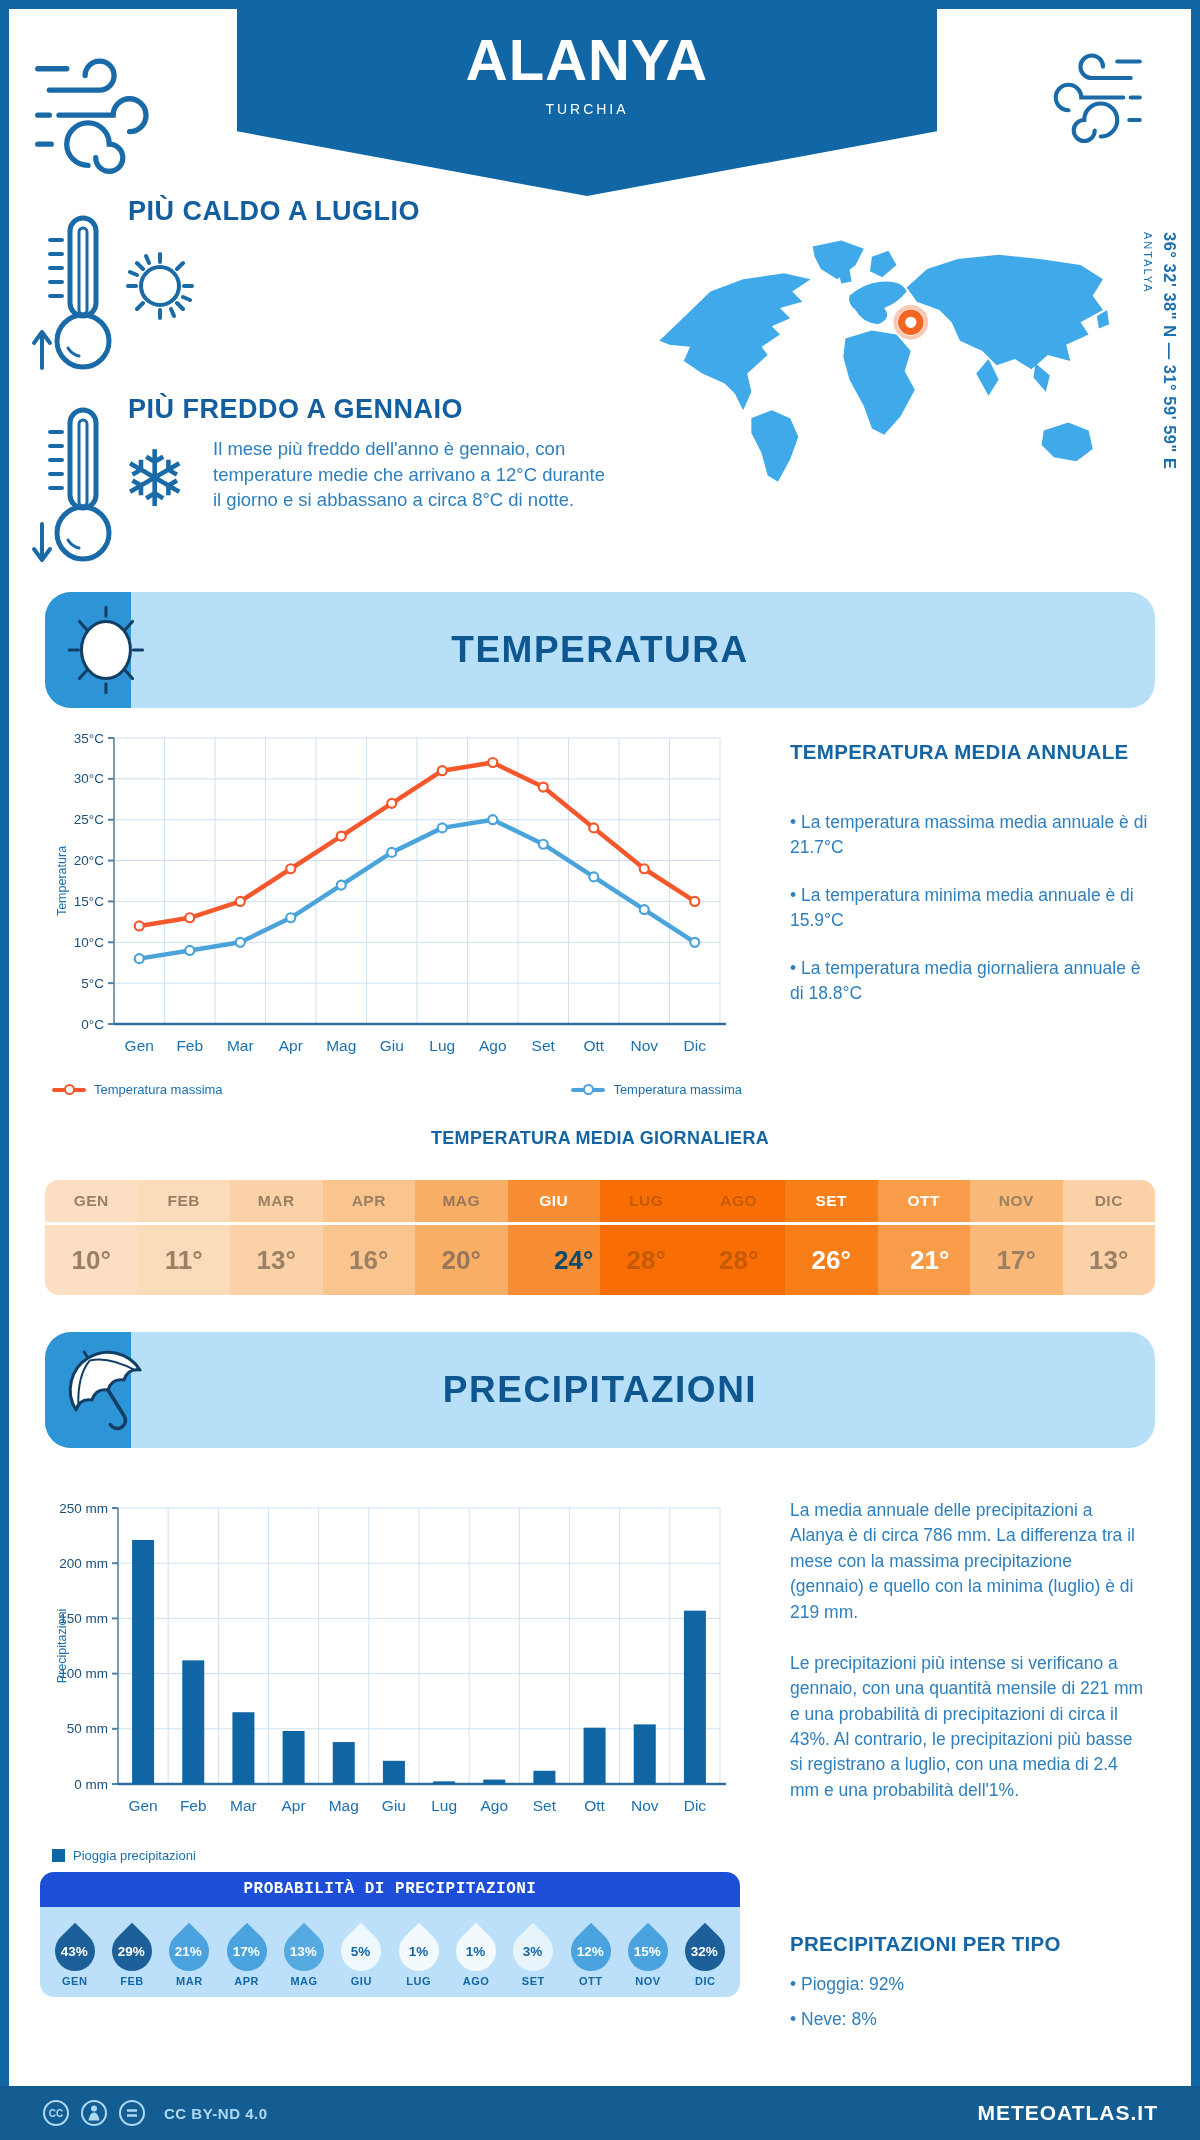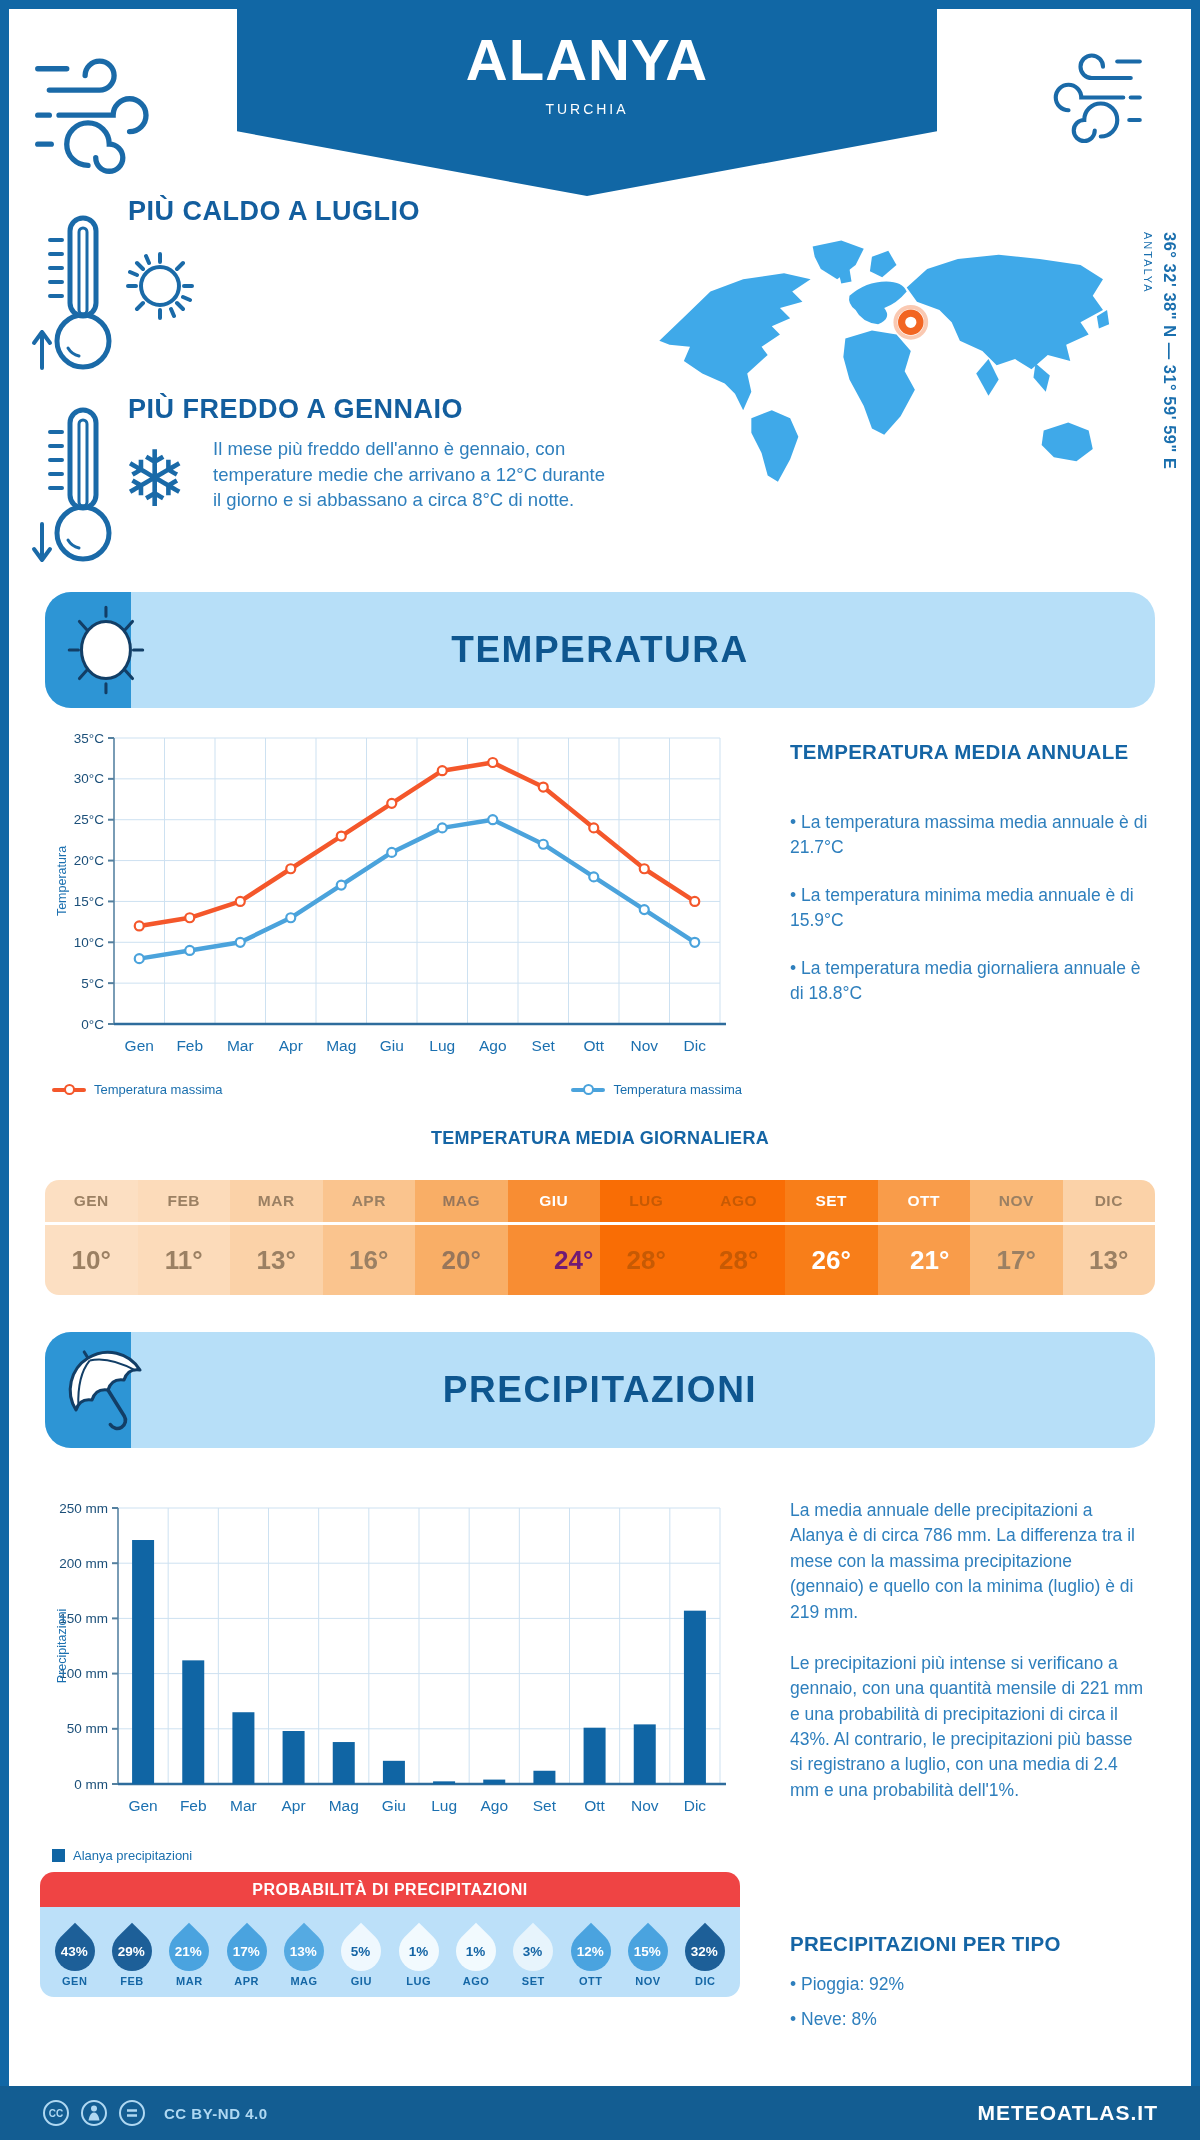--- a/index.html
+++ b/index.html
@@ -52,22 +52,22 @@
 
   
   .temp-table{position:absolute;left:45px;top:1180px;width:1110px;display:grid;
               grid-template-columns:repeat(12,1fr);border-radius:14px;overflow:hidden;}
   .tmonth{height:42px;line-height:42px;text-align:center;font-size:15.5px;font-weight:bold;
           letter-spacing:.5px;border-bottom:3px solid #fff;}
   .tval{height:70px;line-height:70px;text-align:center;font-size:26px;font-weight:bold;}
 
   
   .prob-panel{position:absolute;left:40px;top:1872px;width:700px;border-radius:14px;overflow:hidden;}
-  .prob-head{height:35px;line-height:35px;background:#ef4444;color:#fff;text-align:center;
-             font-size:16px;font-weight:bold;letter-spacing:.5px;}
+  .prob-head{height:35px;line-height:35px;background:#1d4ed8;color:#fff;text-align:center;
+             font-size:16px;font-weight:bold;letter-spacing:.5px;font-family:Liberation Mono, monospace;}
   .prob-body{background:#BCE0F9;display:grid;grid-template-columns:repeat(12,1fr);
              padding:8px 6px 10px;}
   .dropcol{text-align:center;}
   .drop{width:40px;height:40px;border-radius:0 50% 50% 50%;transform:rotate(45deg);
         display:flex;align-items:center;justify-content:center;margin:16px auto 2px;}
   .drop span{transform:rotate(-45deg);font-weight:bold;font-size:13.5px;}
   .dmonth{margin-top:4px;color:#1466A5;font-size:11px;font-weight:bold;letter-spacing:.5px;}
 
   
   .footer{position:absolute;left:0;top:2086px;width:1200px;height:54px;background:#135D92;
@@ -302,21 +302,21 @@
       <div style="background: rgb(250, 196, 142);">
         <div class="tmonth" style="color: rgb(155, 128, 99);">APR</div>
         <div class="tval" style="color: rgb(155, 128, 99);">16°</div>
       </div>
       <div style="background: rgb(249, 174, 102);">
         <div class="tmonth" style="color: rgb(151, 118, 91);">MAG</div>
         <div class="tval" style="color: rgb(151, 118, 91);">20°</div>
       </div>
       <div style="background: rgb(248, 141, 51);">
         <div class="tmonth" style="color: rgb(255, 255, 255);">GIU</div>
-        <div class="tval" style="color: #701a75; padding-left: 40px;">24°</div>
+        <div class="tval" style="color: #0c4a6e; padding-left: 40px;">24°</div>
       </div>
       <div style="background: rgb(249, 109, 5);">
         <div class="tmonth" style="color: rgb(199, 90, 4);">LUG</div>
         <div class="tval" style="color: rgb(199, 90, 4);">28°</div>
       </div>
       <div style="background: rgb(249, 109, 5);">
         <div class="tmonth" style="color: rgb(199, 90, 4);">AGO</div>
         <div class="tval" style="color: rgb(199, 90, 4);">28°</div>
       </div>
       <div style="background: rgb(248, 126, 25);">
@@ -407,21 +407,21 @@
       <rect x="381.0833333333333" y="315.3504" width="22" height="2.649600000000021" fill="#1065A4"></rect>
       <rect x="431.25" y="313.584" width="22" height="4.415999999999997" fill="#1065A4"></rect>
       <rect x="481.41666666666663" y="304.752" width="22" height="13.24799999999999" fill="#1065A4"></rect>
       <rect x="531.5833333333333" y="261.696" width="22" height="56.303999999999974" fill="#1065A4"></rect>
       <rect x="581.75" y="258.384" width="22" height="59.615999999999985" fill="#1065A4"></rect>
       <rect x="631.9166666666666" y="144.672" width="22" height="173.328" fill="#1065A4"></rect>
     </svg>
   <div id="precip-legend" class="legend" style="left:52px;top:1848px;">
       <div class="item">
         <span class="lsq" style="background: rgb(16, 101, 164);"></span>
-        <span>Alanya precipitazioni</span>
+        <span>Pioggia precipitazioni</span>
       </div>
     </div>
 
   <div class="abs" style="left:790px;top:1498px;width:354px;">
     <div class="ptext">La media annuale delle precipitazioni a Alanya è di circa 786 mm. La differenza tra il mese con la massima precipitazione (gennaio) e quello con la minima (luglio) è di 219 mm.</div>
     <div class="ptext">Le precipitazioni più intense si verificano a gennaio, con una quantità mensile di 221 mm e una probabilità di precipitazioni di circa il 43%. Al contrario, le precipitazioni più basse si registrano a luglio, con una media di 2.4 mm e una probabilità dell'1%.</div>
   </div>
 
   <div class="prob-panel">
     <div class="prob-head">PROBABILITÀ DI PRECIPITAZIONI</div>

